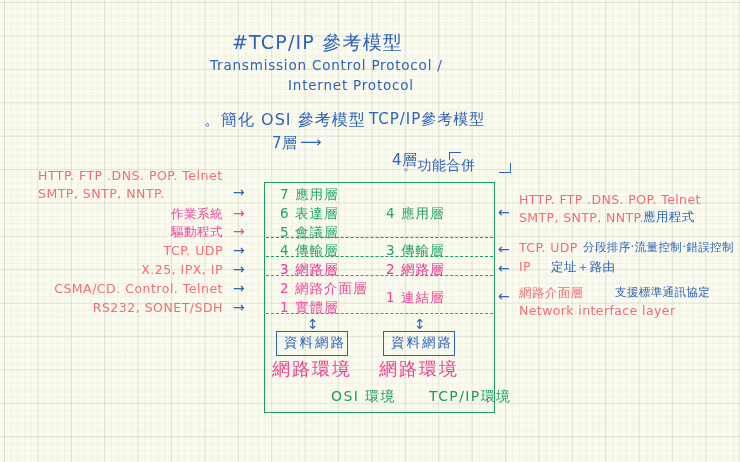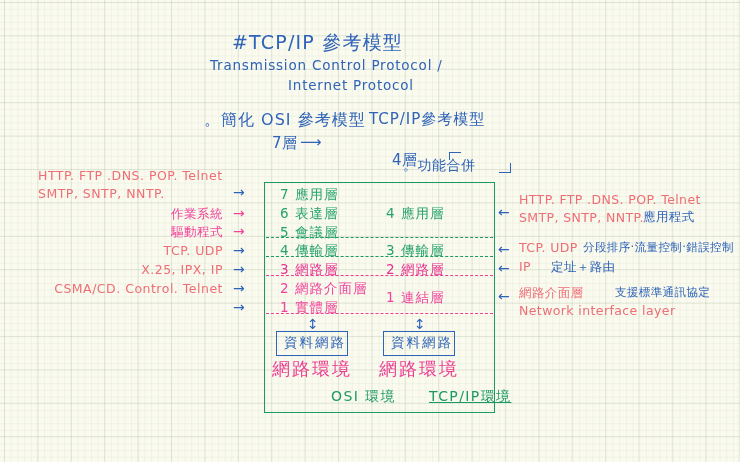--- a/index.html
+++ b/index.html
@@ -224,20 +224,21 @@
 
   <div class="abs hwlat lbl-left red" style="left:73px; top:243px; width:150px;">TCP. UDP</div>
   <div class="abs hwlat arr-left blue" style="left:233px; top:242px;">→</div>
 
   <div class="abs hwlat lbl-left red" style="left:73px; top:262px; width:150px;">X.25, IPX, IP</div>
   <div class="abs hwlat arr-left blue" style="left:233px; top:261px;">→</div>
 
   <div class="abs hwlat lbl-left red" style="left:40px; top:281px; width:183px;">CSMA/CD. Control. Telnet</div>
   <div class="abs hwlat arr-left blue" style="left:233px; top:280px;">→</div>
 
+  <div class="abs hwlat lbl-left red" style="left:40px; top:300px; width:183px;">RS232, SONET/SDH</div>
   <div class="abs hwlat arr-left blue" style="left:233px; top:299px;">→</div>
 
   <div class="abs" id="main-box"></div>
 
   <div class="dash" style="top:237px;"></div>
   <div class="dash" style="top:256px;"></div>
   <div class="dash pinkline" style="top:275px;"></div>
   <div class="dash pinkline" style="top:313px;"></div>
 
   <div class="abs hw layer green" style="left:280px; top:186px;">
@@ -296,15 +297,15 @@
   <div class="abs updown" style="left:307px; top:316px;">↕</div>
   <div class="abs updown" style="left:414px; top:316px;">↕</div>
 
   <div class="abs hw datanet-box" style="left:276px; top:331px; width:72px;">資料網路</div>
   <div class="abs hw datanet-box" style="left:383px; top:331px; width:72px;">資料網路</div>
 
   <div class="abs hw netenv" style="left:272px; top:357px;">網路環境</div>
   <div class="abs hw netenv" style="left:379px; top:357px;">網路環境</div>
 
   <div class="abs hw envlbl" style="left:285px; top:388px;">OSI 環境</div>
-  <div class="abs hw envlbl" style="left:383px; top:388px;text-decoration:underline;">TCP/IP環境</div>
+  <div class="abs hw envlbl" style="left:383px; top:388px;">TCP/IP環境</div>
 
 </div>
 
 </body></html>

